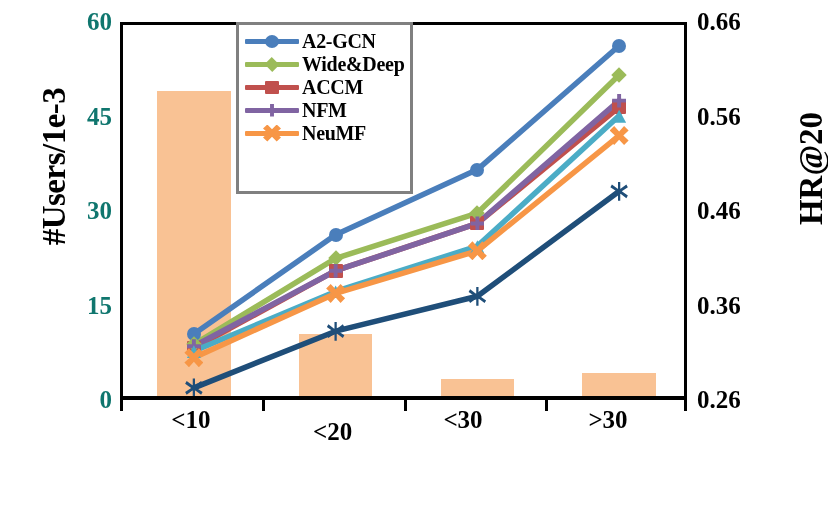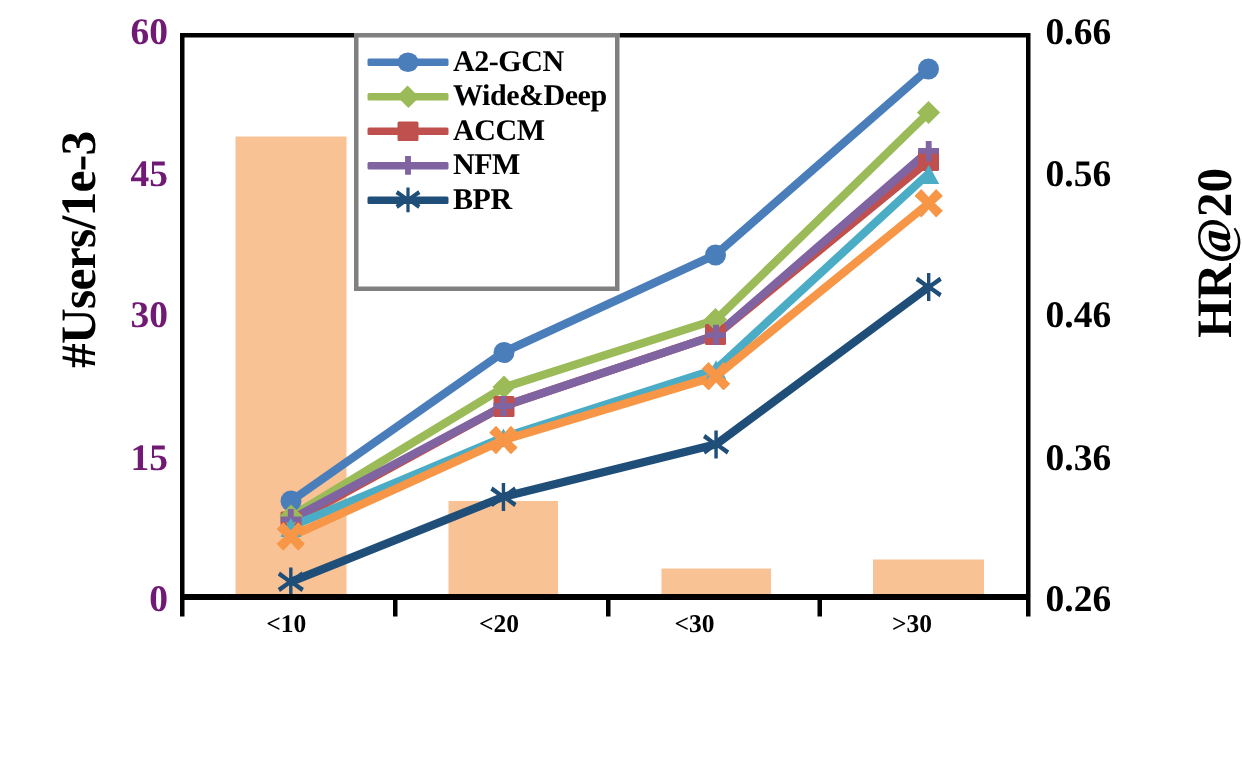--- a/index.html
+++ b/index.html
@@ -33,31 +33,31 @@
     position:absolute;left:120px;top:22px;width:567px;height:378px;
     border-left:3px solid #000;border-right:3px solid #000;
     border-top:3px solid #000;border-bottom:4px solid #000;
     box-sizing:border-box;background:#fff;
   }
   .plot-inner{position:absolute;inset:0;overflow:hidden;}
 
   
   .ytick{
     position:absolute;width:58px;text-align:right;
-    font-size:25px;font-weight:bold;color:#701a75;
+    font-size:25px;font-weight:bold;color:#0f766e;
     line-height:1;
   }
   .ytick-r{
     position:absolute;width:78px;text-align:left;
     font-size:25px;font-weight:bold;color:#000;
     line-height:1;left:697px;
   }
   .xtick{
     position:absolute;top:406px;width:120px;text-align:center;
-    font-size:17px;font-weight:bold;color:#000;
+    font-size:25px;font-weight:bold;color:#000;
   }
   .xtickmark{position:absolute;width:3px;background:#000;top:400px;height:11px;}
 
   
   .bar{position:absolute;background:#f9c294;}
 
   
   .legend{
     position:absolute;left:236px;top:22px;width:177px;height:172px;
     border:3px solid #808080;background:#fff;box-sizing:border-box;
@@ -110,21 +110,21 @@
     </div>
   <div id="righticks">
       <div class="ytick-r" style="top: 9px;">0.66</div>
       <div class="ytick-r" style="top: 103.5px;">0.56</div>
       <div class="ytick-r" style="top: 198px;">0.46</div>
       <div class="ytick-r" style="top: 292.5px;">0.36</div>
       <div class="ytick-r" style="top: 387px;">0.26</div>
     </div>
   <div id="xticks">
       <div class="xtick" style="left: 130.875px;">&lt;10</div>
-      <div class="xtick" style="left: 272.625px;">&lt;20</div>
+      <div class="xtick" style="left: 272.625px; margin-top: 12px;">&lt;20</div>
       <div class="xtick" style="left: 403px;">&lt;30</div>
       <div class="xtick" style="left: 548px;">&gt;30</div>
       <div class="xtickmark" style="left: 120px;"></div>
       <div class="xtickmark" style="left: 261.75px;"></div>
       <div class="xtickmark" style="left: 403.5px;"></div>
       <div class="xtickmark" style="left: 545.25px;"></div>
       <div class="xtickmark" style="left: 684px;"></div>
     </div>
 
   <div class="plot">
@@ -202,21 +202,21 @@
         </div>
         <div class="legend-row">
           <span class="legend-swatch">
             <span class="legend-line" style="background: rgb(128, 100, 162);"></span>
             <span class="legend-mark m-plus" style="background: rgb(128, 100, 162);"></span>
           </span>
           <span class="legend-text">NFM</span>
         </div>
         <div class="legend-row">
           <span class="legend-swatch">
-            <span class="legend-line" style="background: rgb(31, 78, 121);"></span>
-            <span class="legend-mark m-star" style="background: rgb(31, 78, 121); width: 18px; height: 17px; left: 18px; top: 0px;"></span>
-          </span>
-          <span class="legend-text">BPR</span>
+            <span class="legend-line" style="background: rgb(247, 150, 70);"></span>
+            <span class="legend-mark m-cross" style="background: rgb(247, 150, 70); width: 18px; height: 17px; left: 18px; top: 0px;"></span>
+          </span>
+          <span class="legend-text">NeuMF</span>
         </div>
       </div>
   </div>
 
 </div>
 
 </body></html>

